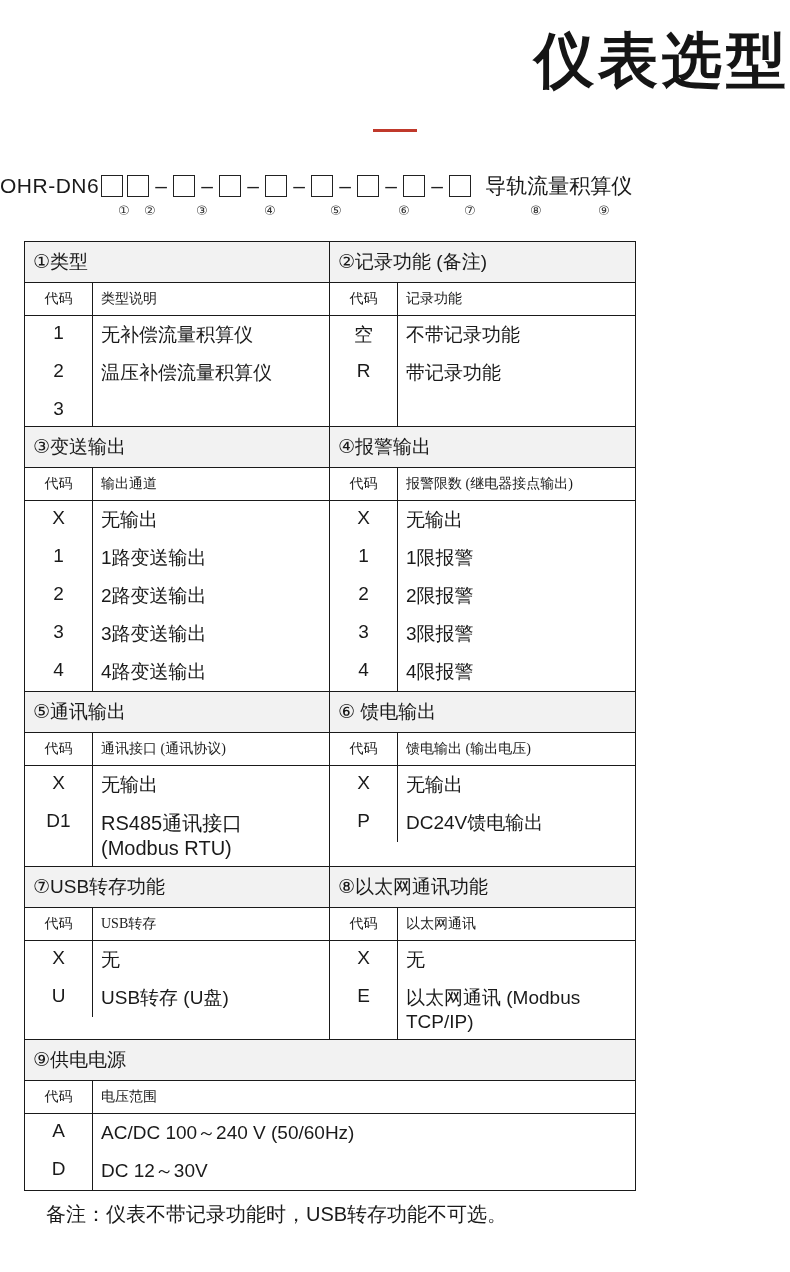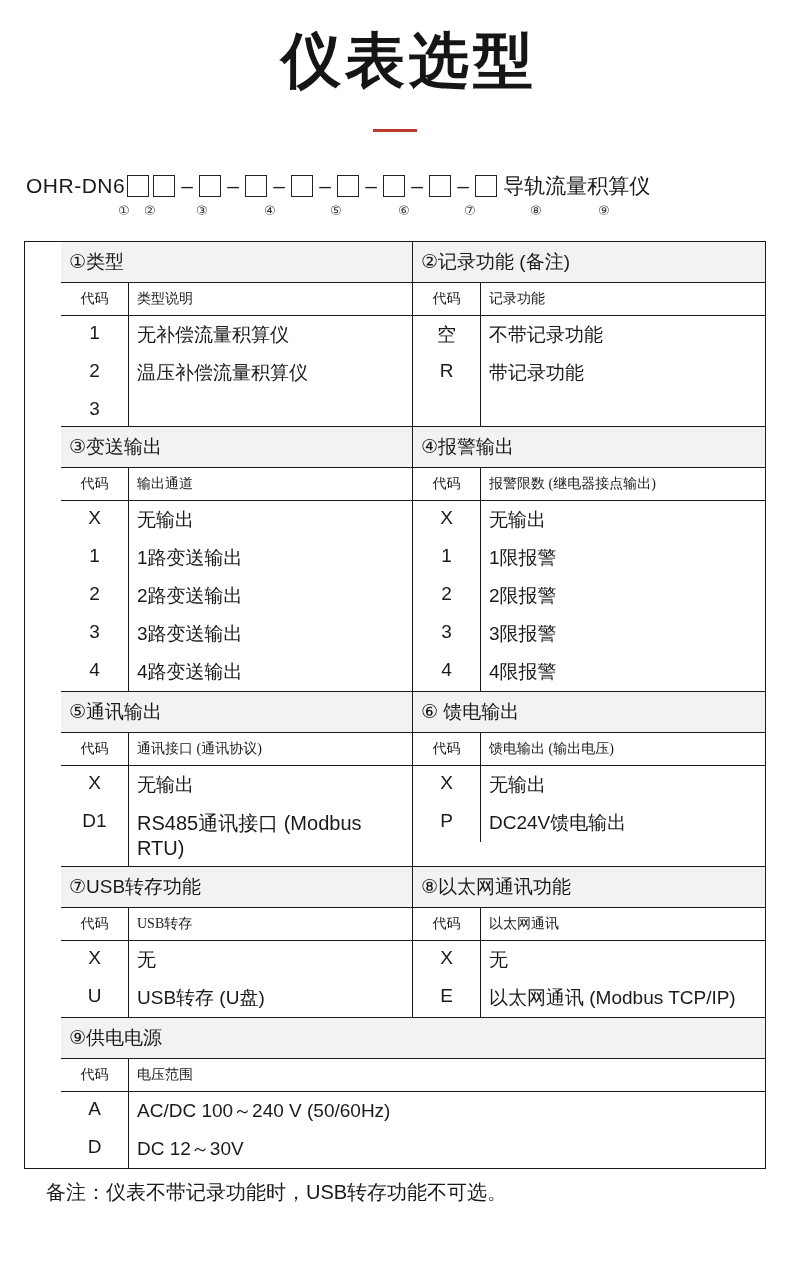--- a/index.html
+++ b/index.html
@@ -9,40 +9,39 @@
     height: 1272px;
     background: #ffffff;
     font-family: "Liberation Sans", "DejaVu Sans", sans-serif;
     color: #1a1a1a;
     overflow: hidden;
   }
   .page { position: relative; width: 790px; height: 1272px; }
 
   
   .title {
-    text-align: center;
+    text-align: right;
     font-size: 60px;
     font-weight: bold;
     letter-spacing: 4px;
     margin-top: 26px;
     color: #151515;
     line-height: 1.15;
     margin-left: 28px;
   }
   .title-rule {
     width: 44px;
     height: 3px;
     background: #c0392b;
     margin: 34px auto 0 auto;
   }
 
   
   .model-wrap {
     margin-top: 40px;
-    padding-left: 26px;
     display: flex;
     align-items: flex-end;
   }
   .model-line {
     display: flex;
     align-items: center;
     font-size: 21px;
     white-space: nowrap;
   }
   .model-prefix { font-size: 21px; letter-spacing: .5px; }
@@ -52,40 +51,39 @@
     margin: 0 2px;
     display: inline-block;
   }
   .dash {
     display: inline-block;
     width: 20px;
     text-align: center;
     font-size: 21px;
     color: #222;
   }
-  .model-suffix { margin-left: 4px; font-size: 21px; }
+  .model-suffix { margin-left: 12px; font-size: 21px; }
 
   .nums {
     position: relative;
     height: 20px;
     padding-left: 26px;
     margin-top: 3px;
   }
   .nums span {
     position: absolute;
     font-size: 13px;
     color: #333;
   }
 
   
   .tables {
     margin: 18px 24px 0 24px;
     border: 1.5px solid #1a1a1a;
-    width: 742px;
-    padding-left: 36px;
+    width: 612px;
   }
   .row { display: flex; }
   .col {
     width: 50%;
     border-right: 1.5px solid #1a1a1a;
   }
   .col:last-child { border-right: none; }
   .full { width: 100%; }
 
   .hdr {

